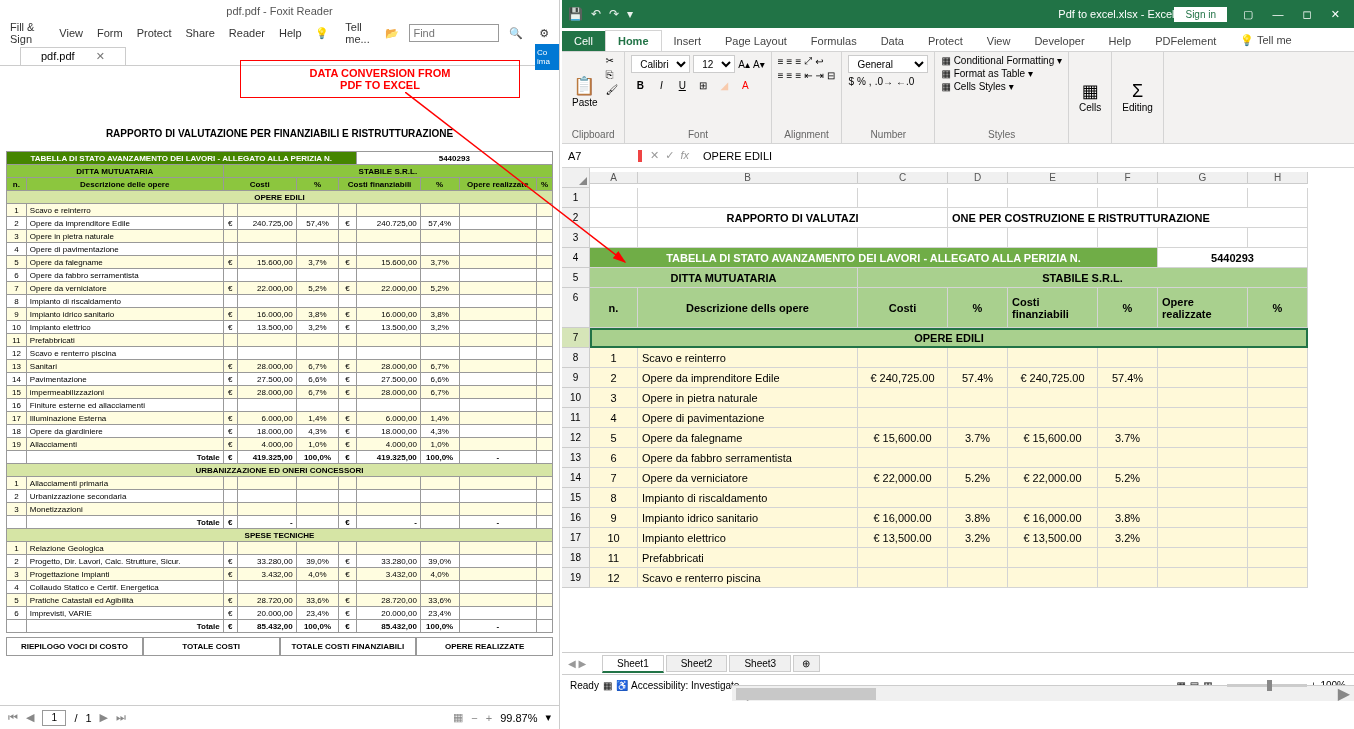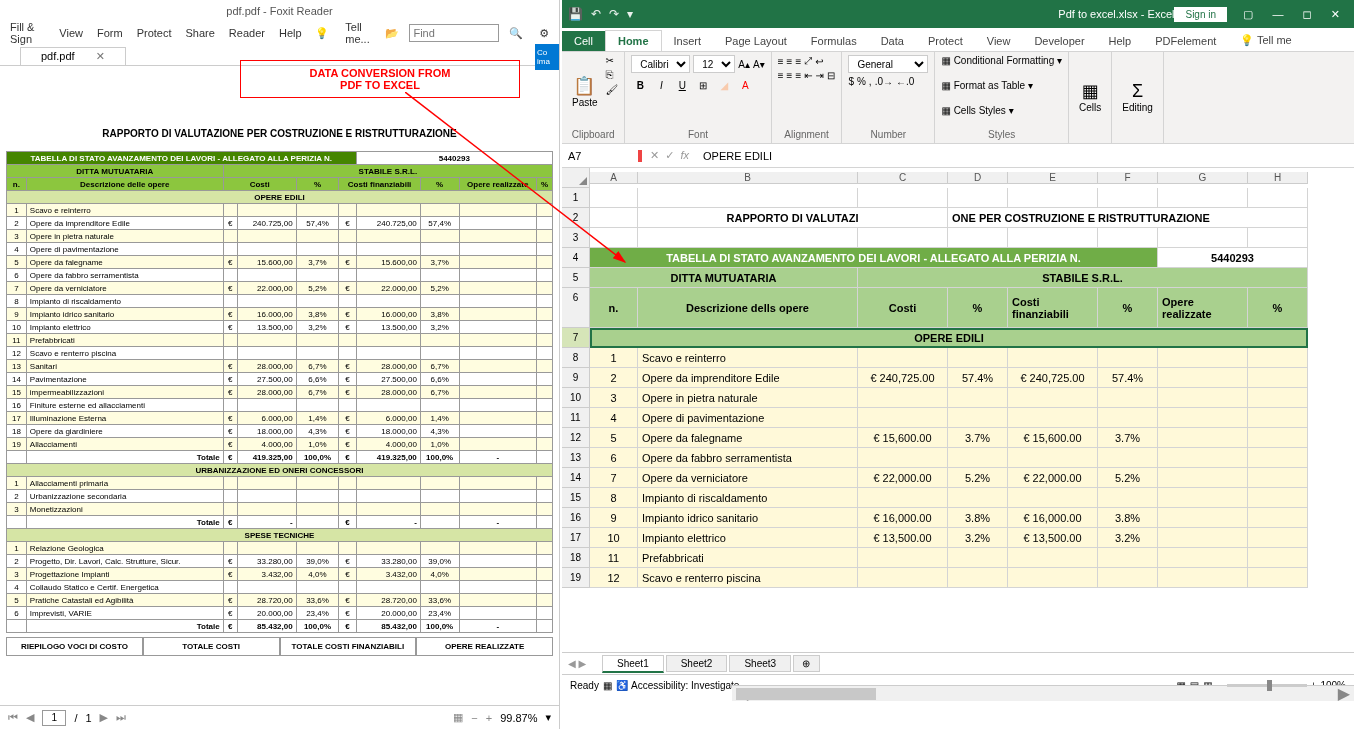--- a/index.html
+++ b/index.html
@@ -54,21 +54,21 @@
 .rgroup { border-right: 1px solid #d4d4d4; display: flex; flex-direction: column; padding: 3px 6px; }
 .rgroup .body { flex: 1; display: flex; gap: 4px; }
 .rgroup .lbl { text-align: center; color: #666; font-size: 10px; padding-top: 2px; }
 .rbtn { display: flex; flex-direction: column; align-items: center; justify-content: center; cursor: pointer; padding: 2px 4px; }
 .rbtn .ic { font-size: 18px; }
 .rstack { display: flex; flex-direction: column; gap: 3px; }
 .rrow { display: flex; gap: 3px; align-items: center; }
 .rrow span, .rrow select { cursor: pointer; }
 .font-sel { border: 1px solid #ccc; background: #fff; padding: 1px 4px; font-size: 10px; height: 18px; }
 .biu span { width: 18px; height: 18px; display: inline-flex; align-items: center; justify-content: center; border: 1px solid transparent; }
-.styles-list { display: flex; flex-direction: column; gap: 14px; white-space: nowrap; }
+.styles-list { display: flex; flex-direction: column; gap: 2px; white-space: nowrap; }
 .styles-list span { cursor: pointer; }
 .xl-formula { height: 24px; border-bottom: 1px solid #d4d4d4; display: flex; align-items: center; font-size: 11px; }
 .xl-name { width: 80px; border-right: 4px solid #ef4444; padding: 0 6px; }
 .xl-fx-icons { display: flex; gap: 6px; padding: 0 8px; color: #999; }
 .xl-fx-input { flex: 1; padding: 0 6px; }
 .xl-grid { position: relative; height: 484px; overflow: hidden; background: #fff; }
 .xl-colhdr { display: flex; height: 20px; font-size: 10px; color: #555; align-items: center; }
 .xl-rowhdr-spacer { width: 28px; border-right: 1px solid #ccc; border-bottom: 1px solid #ccc; background: #f0f0f0; position: relative; height: 20px; }
 .xl-rowhdr-spacer::after { content: ""; position: absolute; right: 2px; bottom: 2px; border-left: 8px solid transparent; border-bottom: 8px solid #888; }
 .xl-col { border-right: 1px solid #ccc; border-bottom: 1px solid #ccc; text-align: center; background: #f0f0f0; }
@@ -131,21 +131,21 @@
     </div>
   </div>
   <div class="convert-badge">Co ima</div>
 
   <div class="annotation-box">
     <div>DATA CONVERSION FROM</div>
     <div>PDF TO EXCEL</div>
   </div>
 
   <div class="pdf-content">
-    <div class="pdf-doc-title">RAPPORTO DI VALUTAZIONE PER COSTRUZIONE E RISTRUTTURAZIONE</div>
+    <div class="pdf-doc-title">RAPPORTO DI VALUTAZIONE PER FINANZIABILI E RISTRUTTURAZIONE</div>
     <table class="pdf-table" id="pdf-table">
         <tbody>
           <tr>
             <td class="hdr-dark" colspan="6">TABELLA DI STATO AVANZAMENTO DEI LAVORI - ALLEGATO ALLA PERIZIA N.</td>
             <td colspan="4" class="ctr"><b>5440293</b></td>
           </tr>
           <tr>
             <td class="hdr-lt" colspan="2">DITTA MUTUATARIA</td>
             <td class="hdr-lt" colspan="8">STABILE S.R.L.</td>
           </tr>

